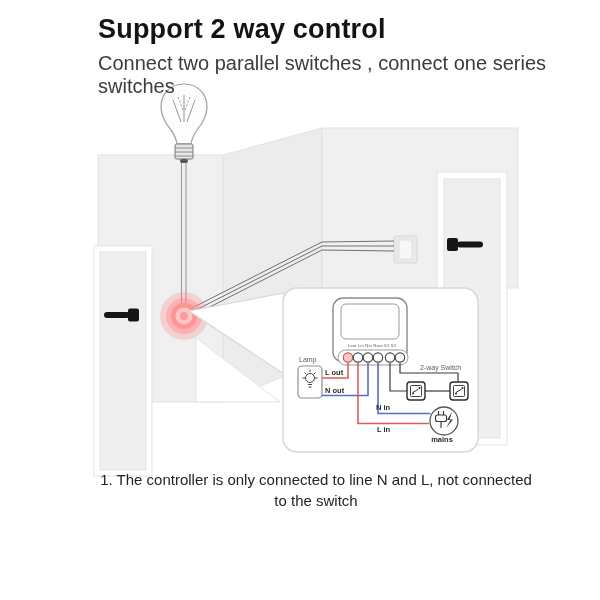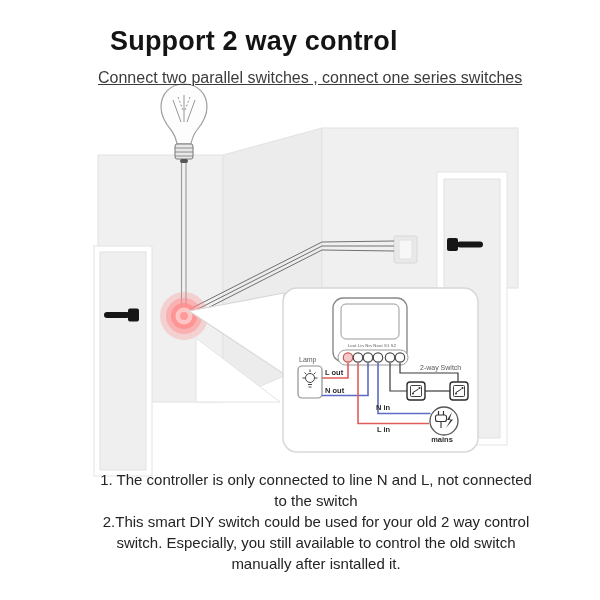--- a/index.html
+++ b/index.html
@@ -1,22 +1,22 @@
 <!DOCTYPE html>
 <html style="--wire-live: #e05c5c; --wire-neutral: #5b6bc6; --wire-switch: #3a3a3a; --highlight: #ff8a8a; --wall: #f0f0f0;"><head>
 <meta charset="utf-8">
 <style>
   html,body{margin:0;padding:0;}
   body{
     width:600px;height:600px;background:#ffffff;position:relative;overflow:hidden;
     font-family:"Liberation Sans",sans-serif;
   }
   .header{position:absolute;left:98px;top:14px;z-index:2;}
-  .title{margin:12px;font-size:27px;font-weight:800;color:#141414;letter-spacing:.2px;}
-  .subtitle{margin:7px 0 0;font-size:16px;color:#3c3c3c;text-decoration:underline;}
+  .title{margin:0;font-size:27px;font-weight:800;color:#141414;letter-spacing:.2px;}
+  .subtitle{margin:7px 0 0;font-size:20px;color:#3c3c3c;}
   .scene{position:absolute;left:0;top:0;z-index:1;}
   .notes{position:absolute;left:98px;top:469px;width:436px;z-index:2;
          font-size:15px;line-height:21px;color:#242424;}
   .notes p{margin:0;text-align:center;}
 
   
   .wall{fill:#f0f0f0;stroke:#e2e2e2;stroke-width:1;}
   .wallB{fill:#ececec;stroke:#e2e2e2;stroke-width:1;}
   .frame{fill:#ffffff;stroke:#e3e3e3;stroke-width:1;}
   .panel{fill:#efefef;stroke:#e2e2e2;stroke-width:1;}
@@ -178,14 +178,13 @@
       <rect x="435.5" y="415" width="11" height="6.5" rx="2" fill="none" stroke="#333" stroke-width="1.1"></rect>
       <line x1="441" y1="421.5" x2="441" y2="428" stroke="#333" stroke-width="1.1"></line>
       <path d="M452,412 L447,420 L450.5,420 L446,428 L453,419.5 L449.5,419.5 Z" fill="#333"></path>
     </g>
     <text class="lbl-bold" x="442" y="442" text-anchor="middle">mains</text>
   </g>
 </svg>
 
 <div class="notes">
   <p>1. The controller is only connected to line N and L, not connected to the switch</p>
-  <p>2.This smart DIY switch could be used for your old 2 way control switch. Especially, you still available to control the old switch manually after isntalled it.</p>
 </div>
 
 </body></html>

